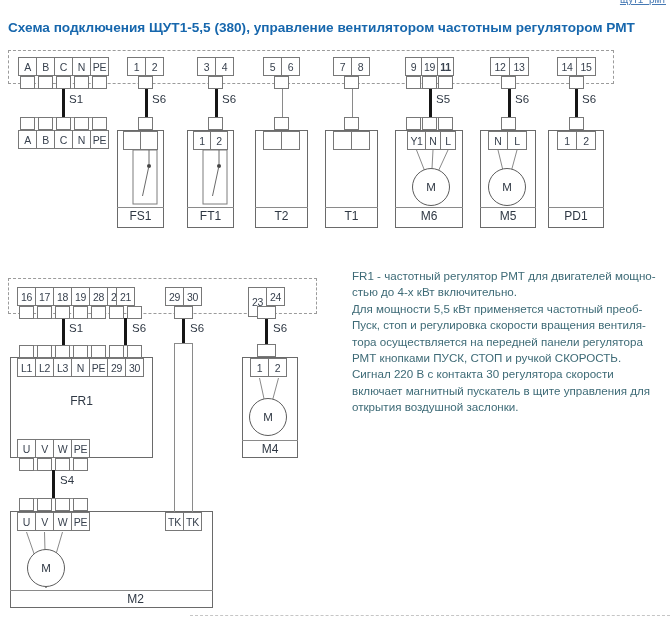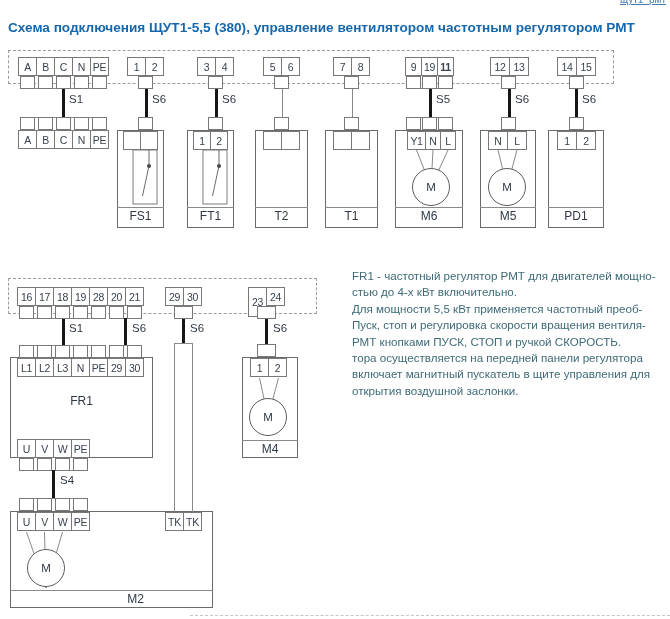--- a/index.html
+++ b/index.html
@@ -32,22 +32,23 @@
 
 <div class="canvas" id="canvas">
   <div class="title">Схема подключения ЩУТ1-5,5 (380), управление вентилятором частотным регулятором РМТ</div>
   <a class="corner">щут1_рмт</a>
 
   <div class="note">
     <div>FR1 - частотный регулятор РМТ для двигателей мощно-</div>
     <div>стью до 4-х кВт включительно.</div>
     <div>Для мощности 5,5 кВт применяется частотный преоб-</div>
     <div>Пуск, стоп и регулировка скорости вращения вентиля-</div>
+    <div>тора осуществляется на передней панели регулятора</div>
     <div>РМТ кнопками ПУСК, СТОП и ручкой СКОРОСТЬ.</div>
-    <div>тора осуществляется на передней панели регулятора</div>
+    <div>Сигнал 220 В с контакта 30 регулятора скорости</div>
     <div>включает магнитный пускатель в щите управления для</div>
     <div>открытия воздушной заслонки.</div>
   </div>
 
   <div class="pagedash"></div>
 
 <div class="dashbox" style="left: 8px; top: 50px; width: 604px; height: 32px;"></div>
     <div class="cell" style="left: 18px; top: 57px; width: 19px; height: 19px;">A</div>
     <div class="cell" style="left: 36px; top: 57px; width: 19px; height: 19px;">B</div>
     <div class="cell" style="left: 54px; top: 57px; width: 19px; height: 19px;">C</div>
@@ -178,21 +179,21 @@
     <div class="cell" style="left: 576px; top: 131px; width: 20px; height: 19px;">2</div>
     <div class="hl" style="left: 548px; top: 207px; width: 56px;"></div>
     <div class="devlabel" style="left: 548px; top: 209px; width: 56px;">PD1</div>
     <div class="dashbox" style="left: 8px; top: 278px; width: 307px; height: 34px;"></div>
     <div class="cell" style="left: 17px; top: 287px; width: 19px; height: 19px;">16</div>
     <div class="cell" style="left: 35px; top: 287px; width: 19px; height: 19px;">17</div>
     <div class="cell" style="left: 53px; top: 287px; width: 19px; height: 19px;">18</div>
     <div class="cell" style="left: 71px; top: 287px; width: 19px; height: 19px;">19</div>
     <div class="cell" style="left: 89px; top: 287px; width: 19px; height: 19px;">28</div>
     <div class="cell" style="left: 107px; top: 287px; width: 19px; height: 19px;">20</div>
-    <div class="cell" style="left: 125px; top: 287px; width: 19px; height: 19px; text-align: right;">21</div>
+    <div class="cell" style="left: 116px; top: 287px; width: 19px; height: 19px; text-align: right;">21</div>
     <div class="cell" style="left: 165px; top: 287px; width: 19px; height: 19px;">29</div>
     <div class="cell" style="left: 183px; top: 287px; width: 19px; height: 19px;">30</div>
     <div class="cell" style="left: 248px; top: 287px; width: 19px; height: 30px;">23</div>
     <div class="cell" style="left: 266px; top: 287px; width: 19px; height: 19px; text-align: center;">24</div>
     <div class="stub" style="left: 19px; top: 306px; width: 15px; height: 13px;"></div>
     <div class="stub" style="left: 37px; top: 306px; width: 15px; height: 13px;"></div>
     <div class="stub" style="left: 55px; top: 306px; width: 15px; height: 13px;"></div>
     <div class="stub" style="left: 73px; top: 306px; width: 15px; height: 13px;"></div>
     <div class="stub" style="left: 91px; top: 306px; width: 15px; height: 13px;"></div>
     <div class="hl" style="left: 26px; top: 318px; width: 73px;"></div>

